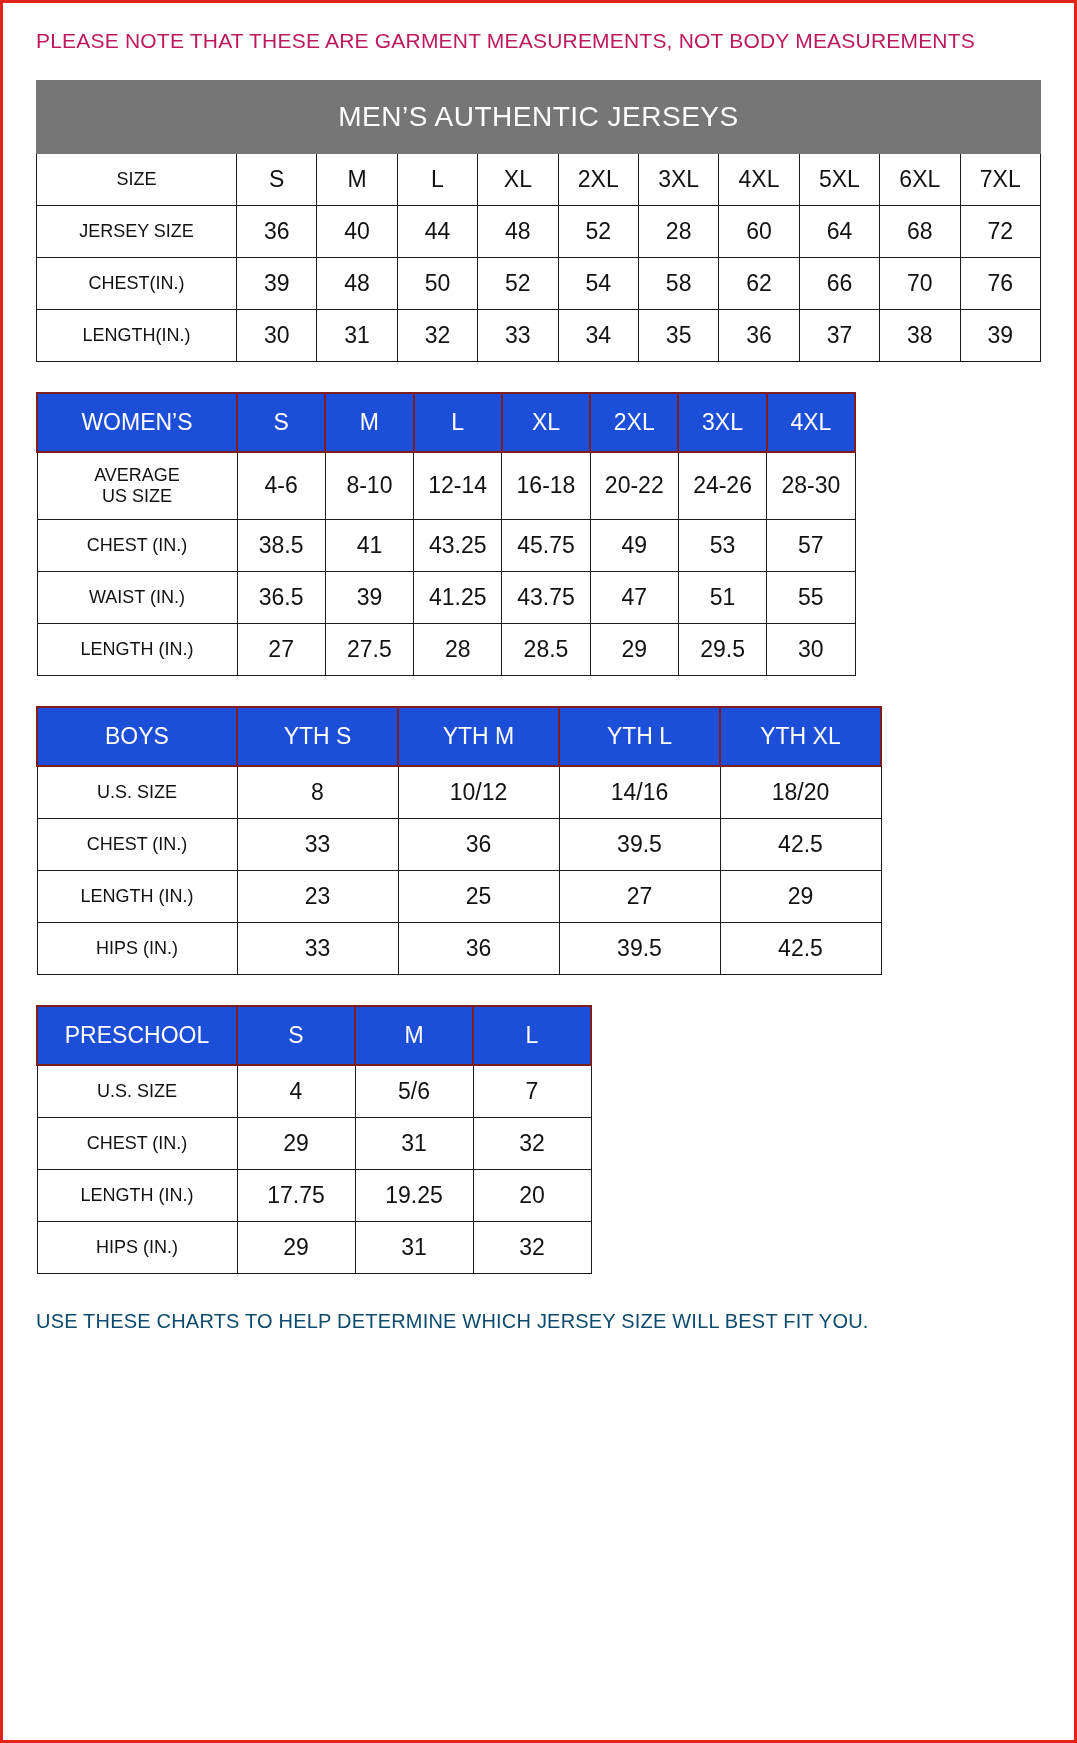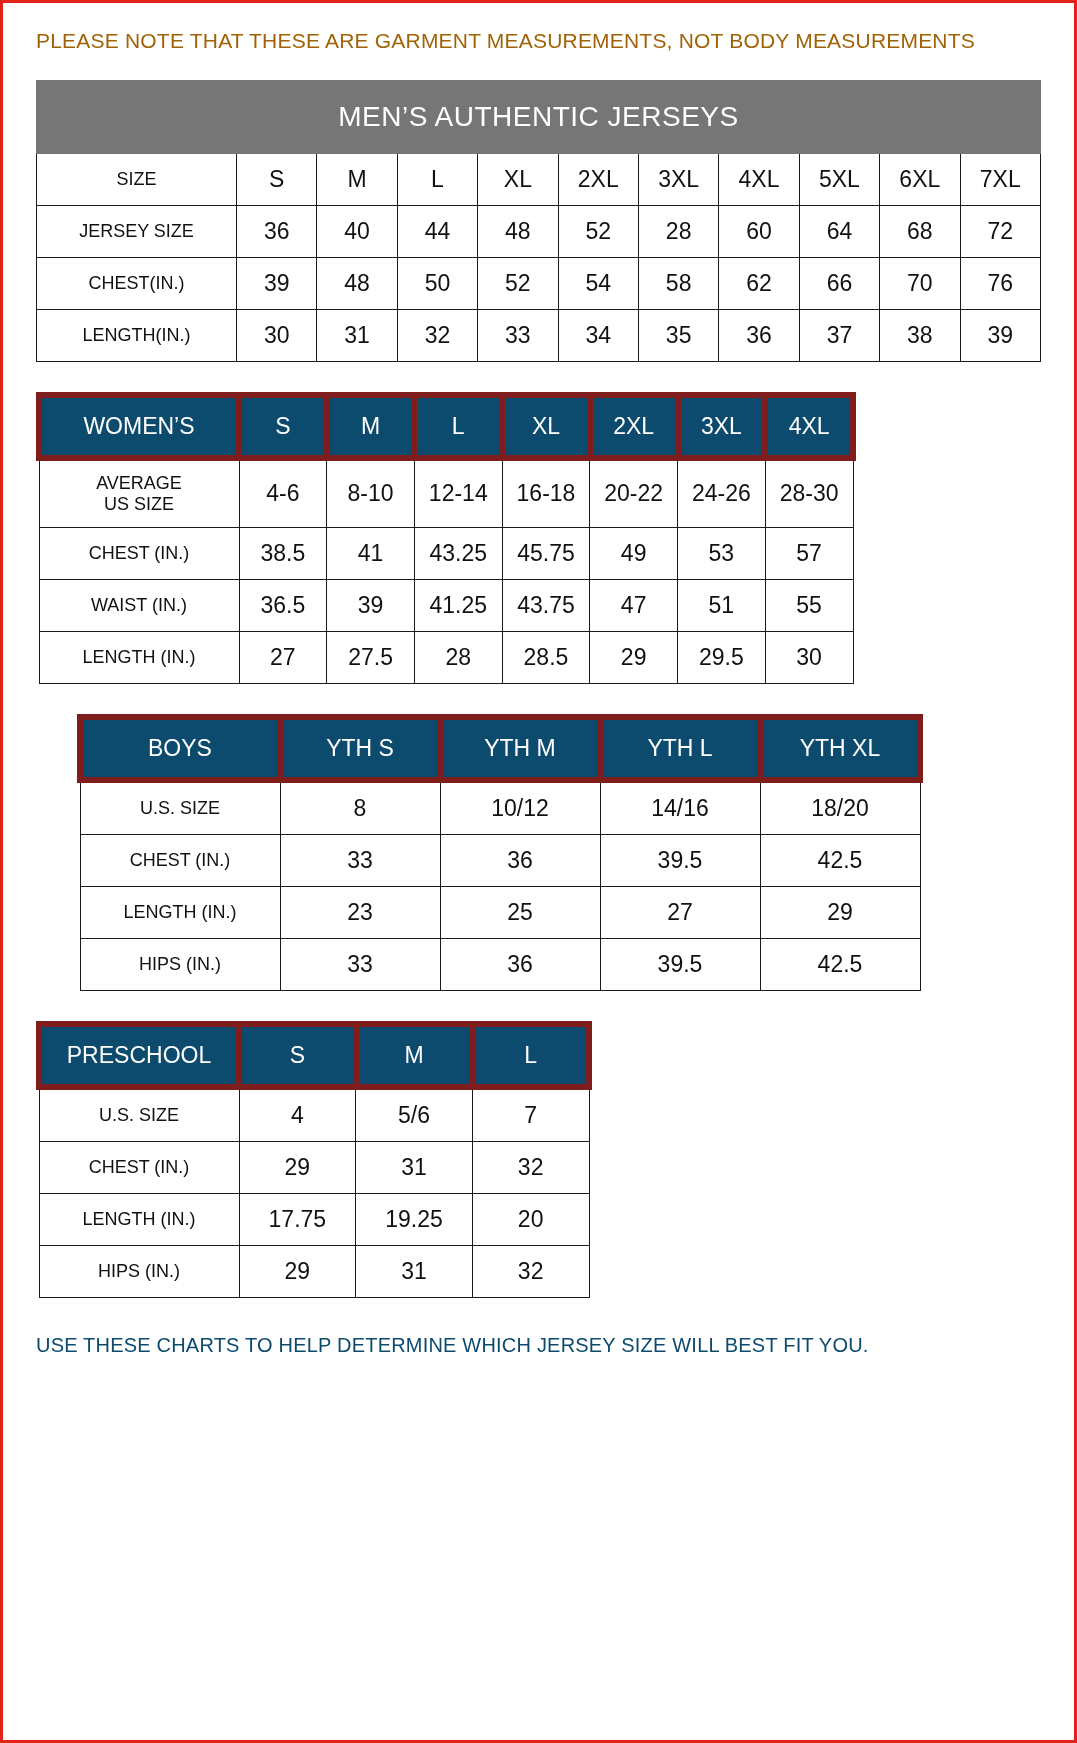--- a/index.html
+++ b/index.html
@@ -24,21 +24,21 @@
   .title {
     font-size: 42px;
     font-weight: bold;
     letter-spacing: -0.5px;
     color: #000000;
     margin: 0 0 10px 0;
     line-height: 1.05;
   }
   .subtitle {
     font-size: 21px;
-    color: #a16207;
+    color: #be185d;
     line-height: 1.25;
     margin: 0 0 26px 0;
     letter-spacing: 0.2px;
   }
   table {
     border-collapse: collapse;
     width: 100%;
     table-layout: fixed;
   }
   .chart-block { margin-bottom: 30px; }
@@ -54,23 +54,23 @@
   }
   .banner td {
     background: #767676;
     color: #ffffff;
     font-size: 28px;
     letter-spacing: 0.5px;
     border: 1px solid #767676;
     padding: 20px 2px;
   }
   .hdr-gray td {
-    background: #0c4a6e;
+    background: #1d4ed8;
     color: #ffffff;
-    border: 6px solid #7f1d1d;
+    border: 2px solid #7f1d1d;
     font-size: 23px;
     padding: 15px 2px;
   }
   .rowlabel {
     text-align: center;
     font-size: 18px;
   }
   .two-line { line-height: 1.15; }
   .footer-note {
     font-size: 20px;
@@ -83,21 +83,21 @@
     left: 0; top: 0; right: 0; bottom: 0;
     border: 3px solid #e2231a;
     pointer-events: none;
   }
   
   .men col.lbl { width: 200px; }
   
   .women col.lbl { width: 200px; }
   
   .boys col.lbl { width: 200px; }
-  .boys { width: 846px; margin-left: 41px; }
+  .boys { width: 846px; }
   .women { width: 820px; }
   .pre { width: 556px; }
   .pre col.lbl { width: 200px; }
 </style>
 </head>
 <body>
 
 <div class="page">
 
   <div class="subtitle">PLEASE NOTE THAT THESE ARE GARMENT MEASUREMENTS, NOT BODY MEASUREMENTS</div>

